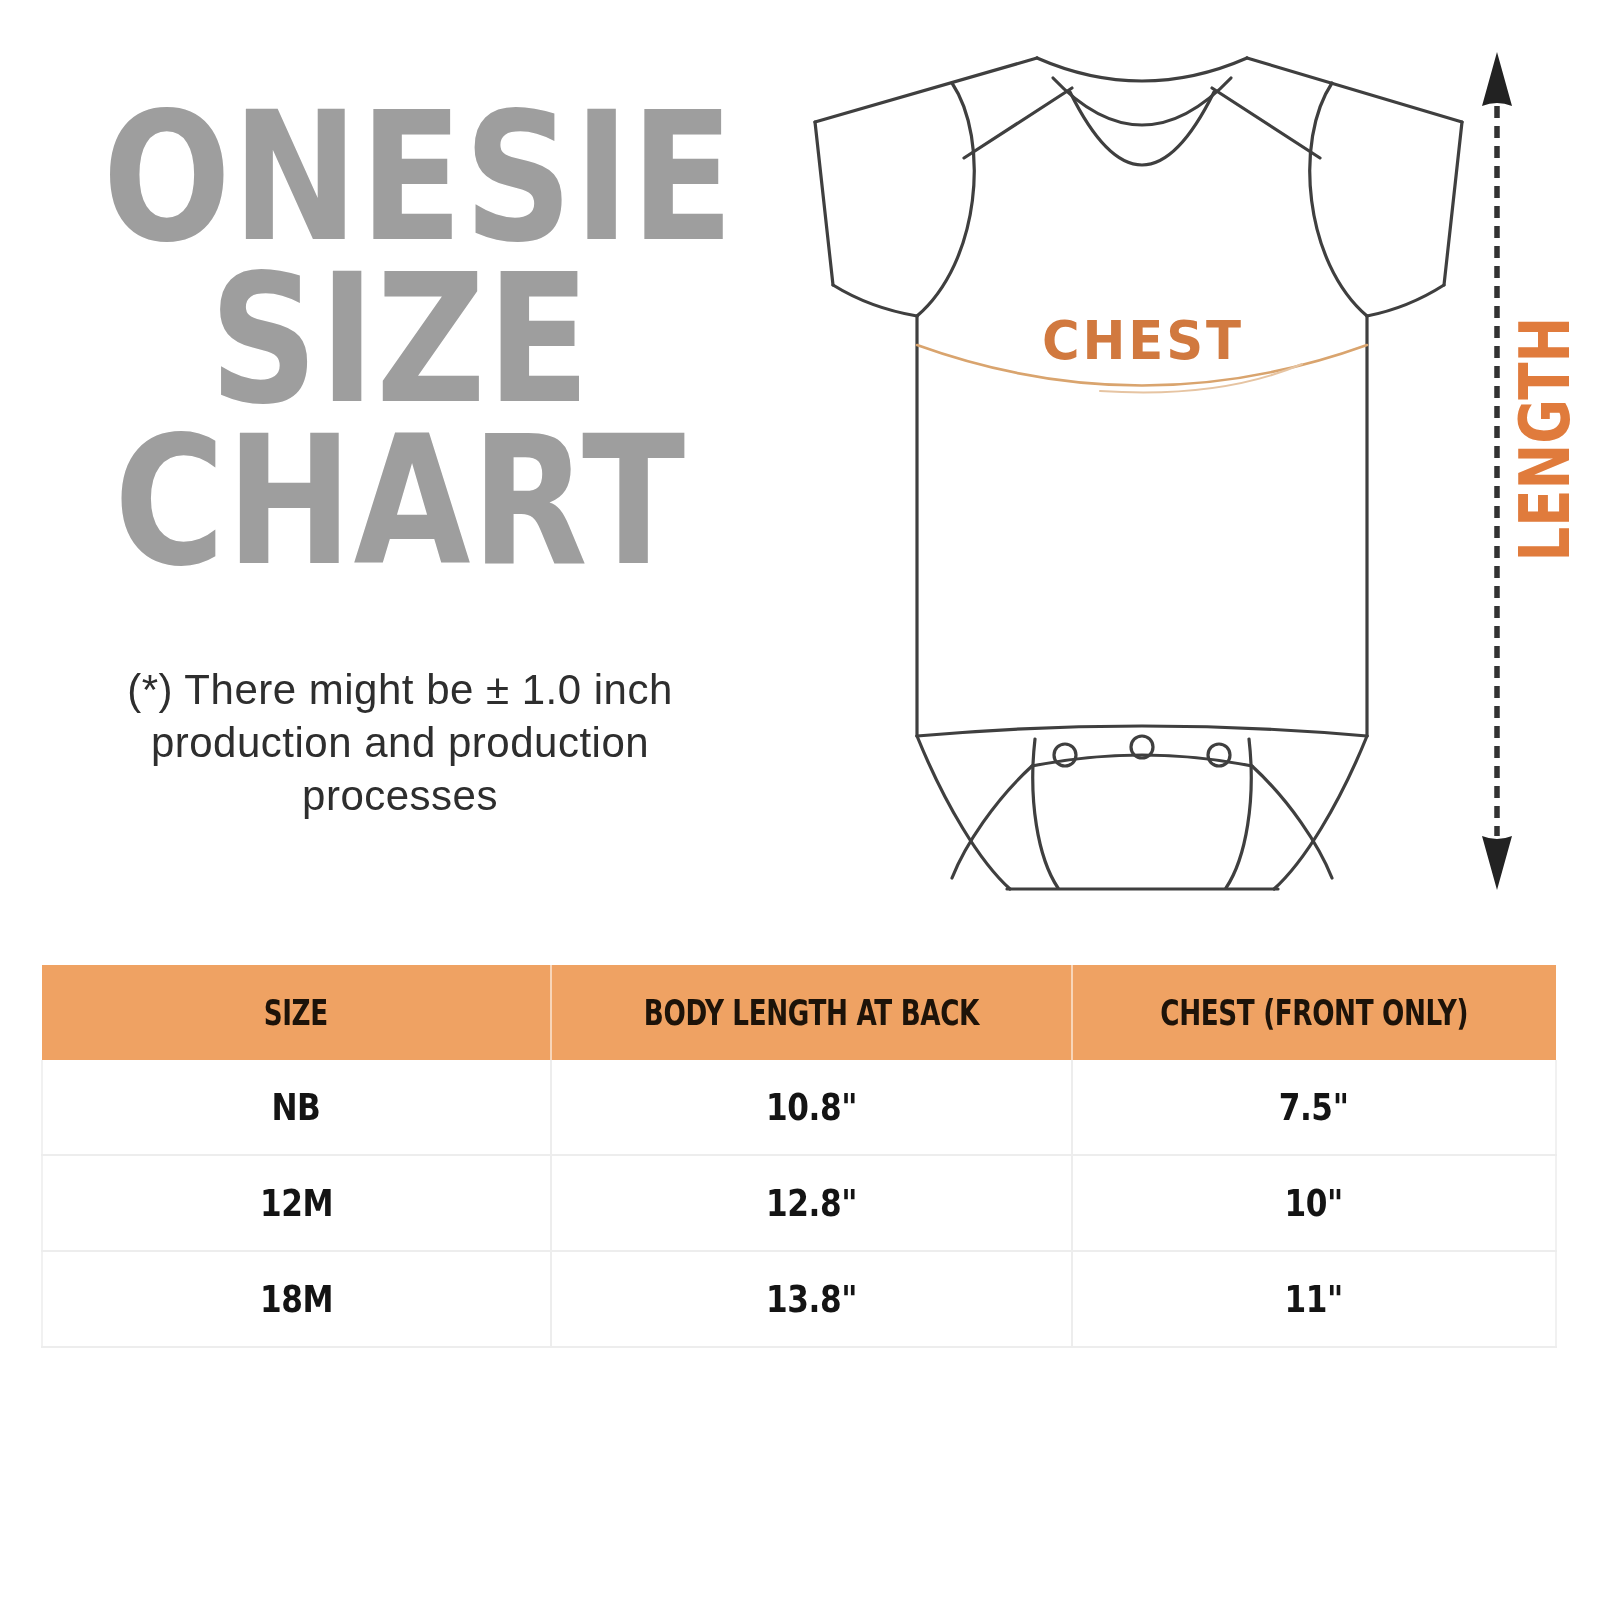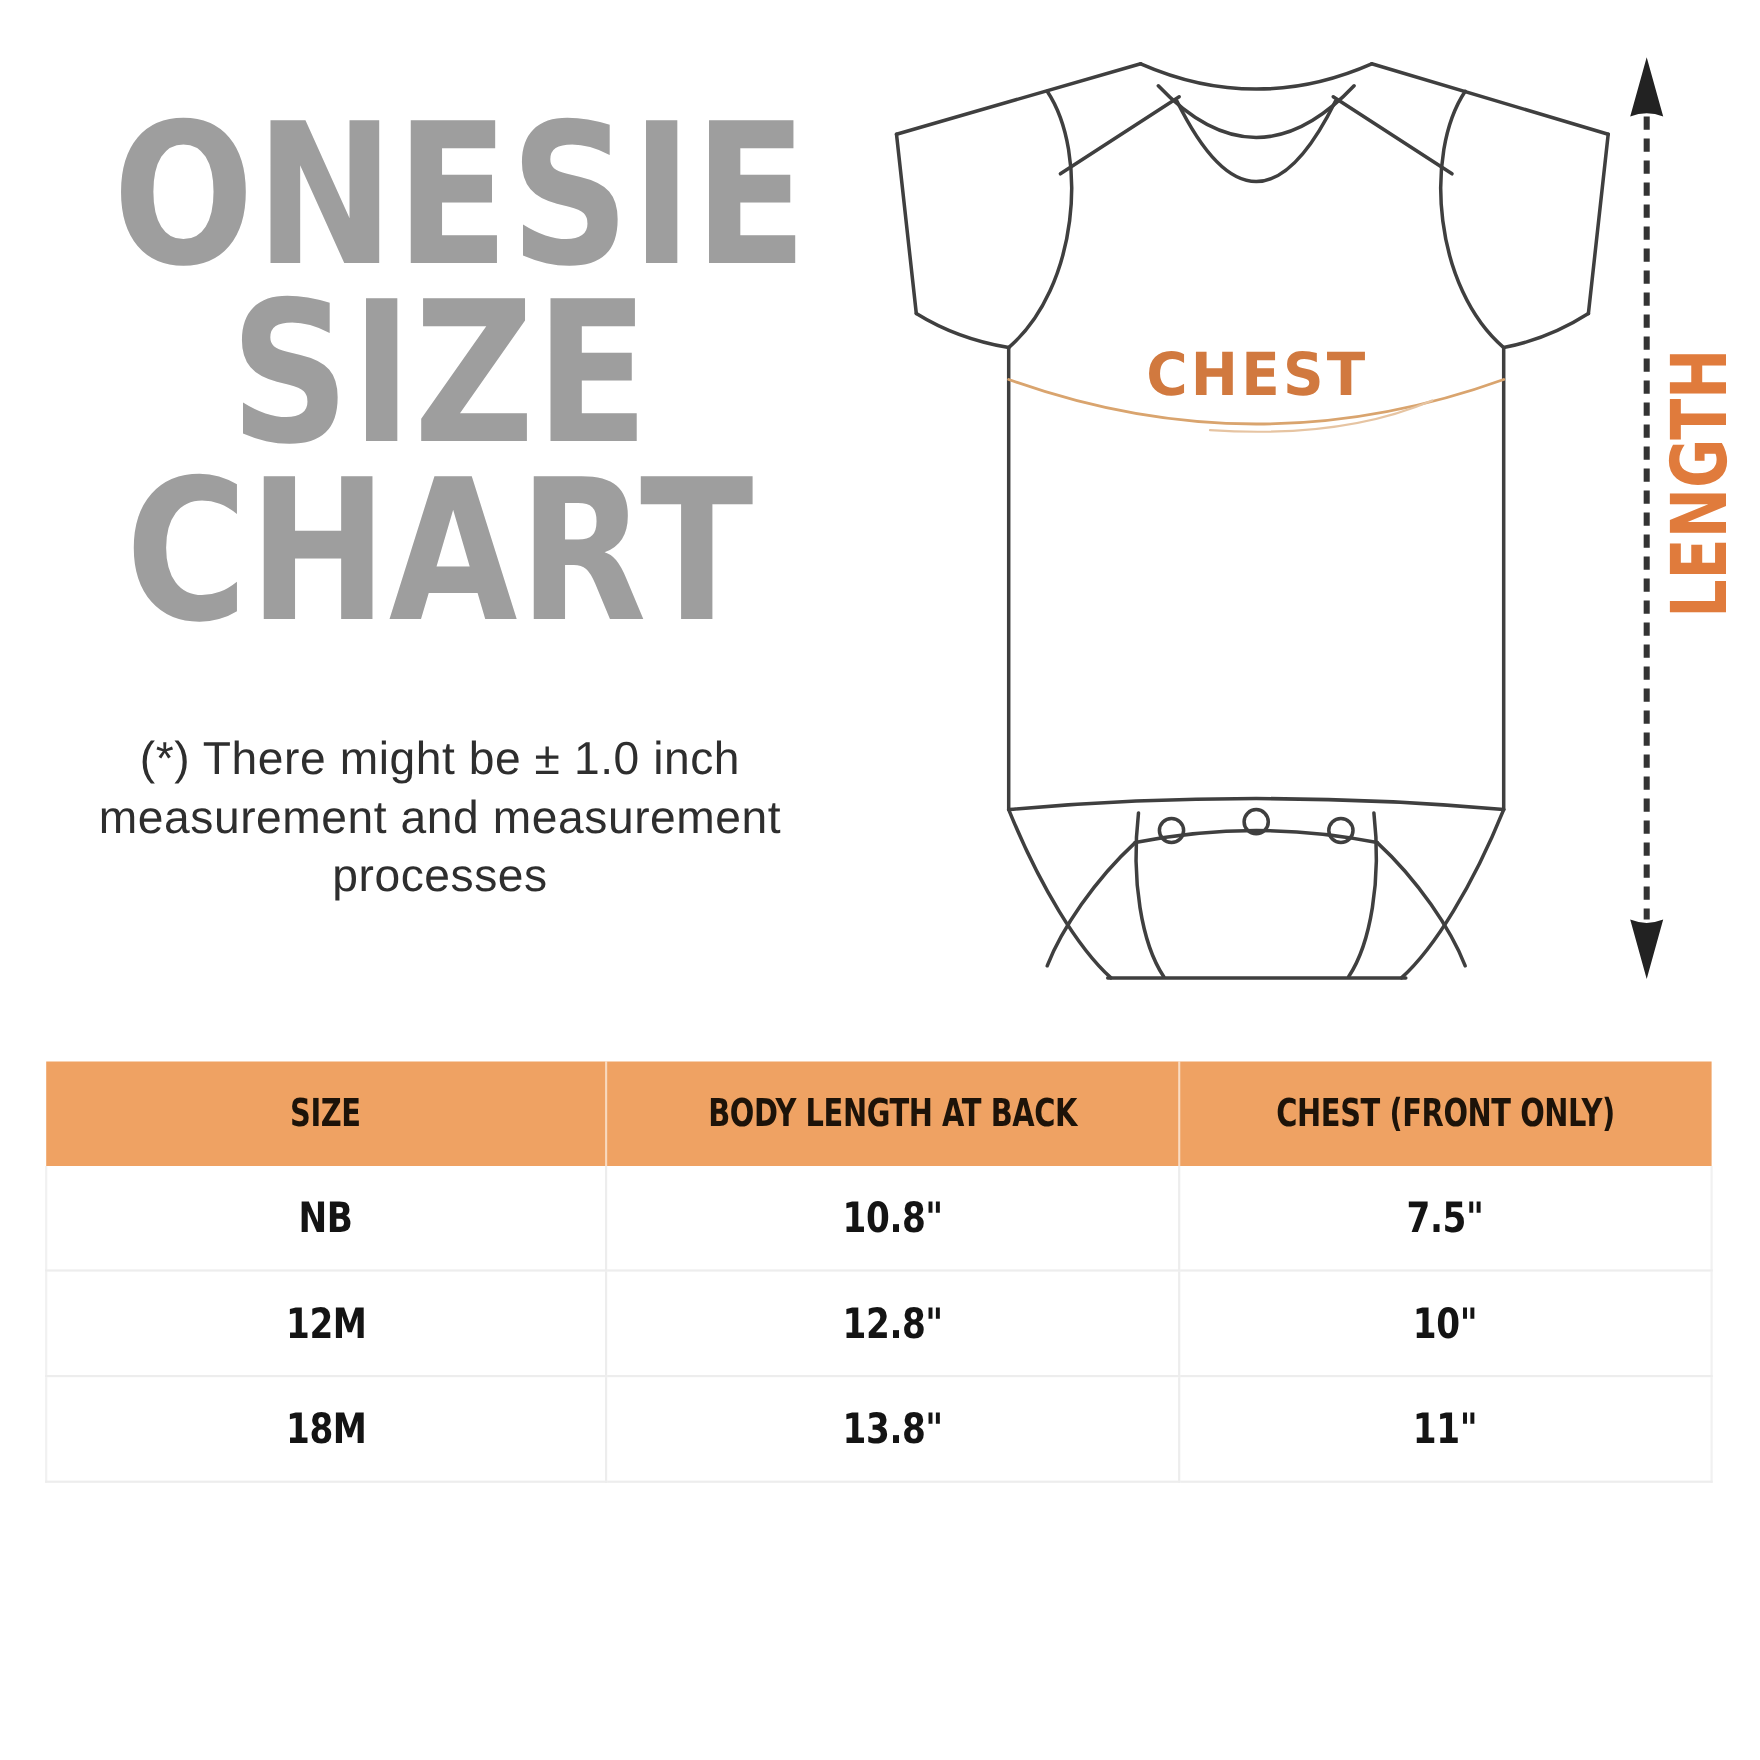--- a/index.html
+++ b/index.html
@@ -49,21 +49,21 @@
 <div id="canvas">
 
   <div class="title-block">
     <div class="title-line">ONESIE</div>
     <div class="title-line">SIZE</div>
     <div class="title-line">CHART</div>
   </div>
 
   <div class="disclaimer">
     <div>(*) There might be ± 1.0 inch</div>
-    <div>measurement and measurement</div>
+    <div>production and production</div>
     <div>processes</div>
   </div>
 
   <svg class="onesie-svg" viewBox="780 40 740 860">
     <g fill="none" stroke="#3f3f3f" stroke-width="3.2" stroke-linecap="round" stroke-linejoin="round">
 
       <path d="M 1037,58 L 815,122"></path>
       <path d="M 815,122 Q 825,210 833,285"></path>
       <path d="M 833,285 Q 870,308 917,316"></path>
       <path d="M 917,316 C 980,262 990,140 952,83"></path>

